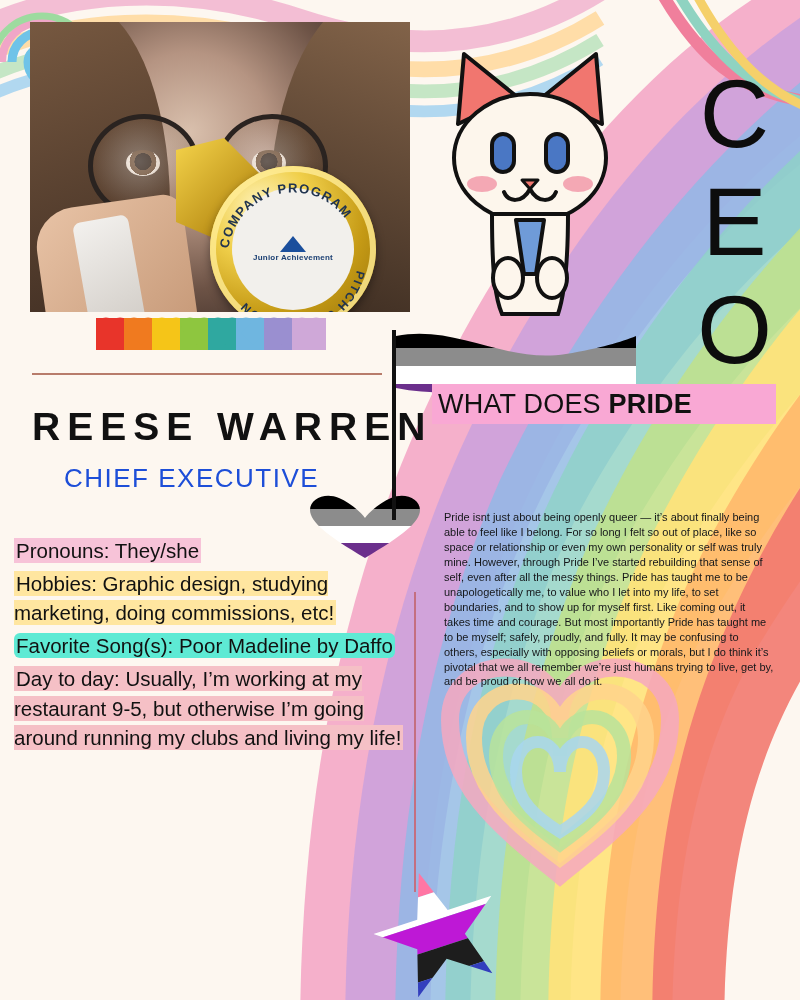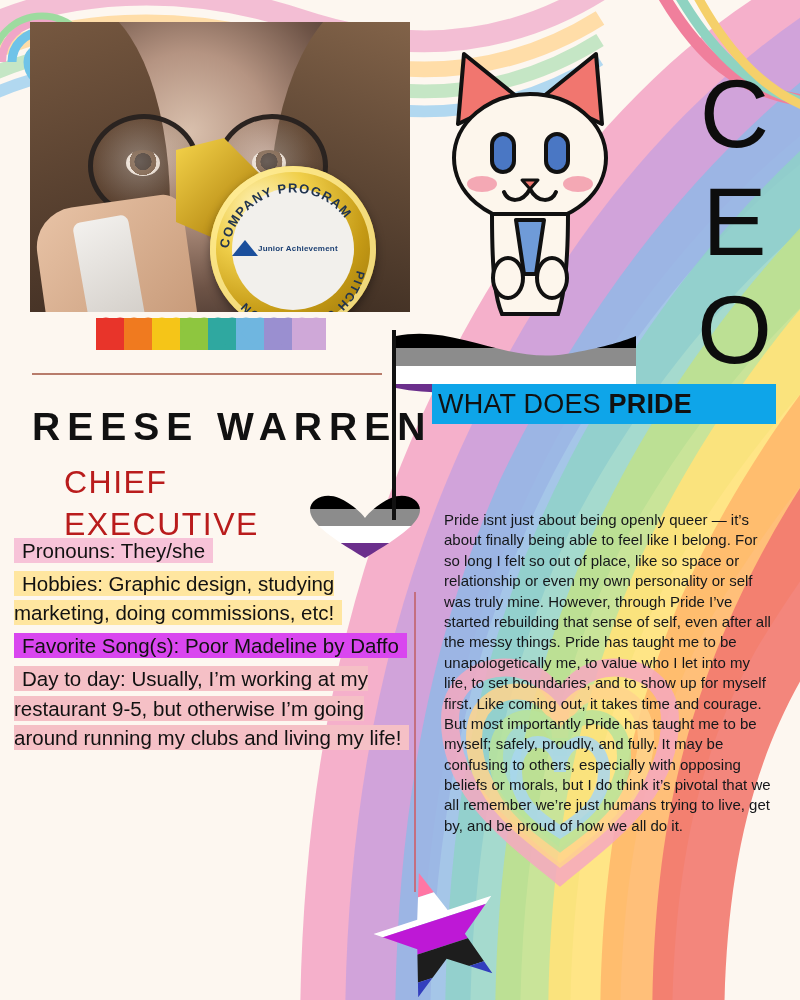--- a/index.html
+++ b/index.html
@@ -79,22 +79,22 @@
     position:absolute; left:30px; top:22px; width:166px; height:166px;
     border-radius:50%;
     background:
       radial-gradient(circle at 30% 25%, #fff4bd 0%, #f0cf4a 30%, #c59a15 62%, #8f6c08 100%);
     box-shadow:0 0 0 6px rgba(255,236,150,.8) inset, 0 4px 10px rgba(0,0,0,.4);
     overflow:hidden;
   }
   .medal .inner {
     position:absolute; inset:22px; border-radius:50%;
     background:#f2f0ec;
-    display:flex; align-items:center; 
-    flex-direction:row;
+    display:flex; align-items:center; justify-content:center;
+    flex-direction:column;
   }
   .medal .tri {
     width:0;height:0;border-left:13px solid transparent;border-right:13px solid transparent;
     border-bottom:16px solid #1b4f9c; margin-bottom:2px;
   }
   .medal .ja {
     font-size:8px; color:#1b3f72; font-weight:bold; letter-spacing:.2px; text-align:center; line-height:1.05;
   }
   .medal-text {
     position:absolute; inset:0; pointer-events:none;
@@ -128,57 +128,57 @@
   .rule-left {
     position:absolute; left:32px; top:373px; width:350px; height:2px; background:#b87c6b;
   }
   .name {
     position:absolute; left:32px; top:405px;
     font-size:39px; font-weight:bold; letter-spacing:7px; color:#111;
     white-space:nowrap;
   }
   .role {
     position:absolute; left:64px; top:462px; width:300px;
-    font-size:32px; letter-spacing:1.5px; color:#b91c1c; line-height:1.3;
+    font-size:26px; letter-spacing:1.5px; color:#1d4ed8; line-height:1.3;
   }
 
   
   .aceheart { position:absolute; left:306px; top:492px; width:118px; height:68px; }
 
   
   .bullets {
     position:absolute; left:14px; top:536px; width:400px;
     font-size:20.5px; line-height:1.42; color:#111;
   }
   .bullets p { margin:0 0 4px 0; }
-  .hl { padding:1px 8px; }
+  .hl { padding:1px 2px; }
   .b1 { background:#f7c3d8; }
   .b2 { background:#ffe6a0; }
-  .b3 { background:#d946ef; }
+  .b3 { background:#5eead4;border-radius:6px; }
   .b4 { background:#bfe3f7; }
   .b5 { background:#f5c0c6;margin-top:31px; }
 
   
   .flagpole { position:absolute; left:392px; top:330px; width:4px; height:190px; background:#111; }
   .flag { position:absolute; left:396px; top:330px; width:240px; height:70px; }
 
   .q-panel {
     position:absolute; left:432px; top:384px; width:344px; padding:4px 6px;
-    background:#0ea5e9;
+    background:#f9a8d4;
   }
   .q-panel .q {
     font-size:27px; color:#111; line-height:1.2; letter-spacing:.2px;
   }
   .q-panel .q b { font-weight:bold; }
 
   .body-rule { position:absolute; left:414px; top:592px; width:2px; height:300px; background:#c46f80; }
 
   .bodytext {
     position:absolute; left:444px; top:510px; width:330px;
-    font-size:15px; line-height:1.36; color:#15171a;
+    font-size:11px; line-height:1.36; color:#15171a;
   }
   .trans-star { position:absolute; left:372px; top:866px; width:132px; height:132px; }
 </style>
 </head>
 <body>
 
 <div class="bg">
   <svg width="800" height="1000" viewBox="0 0 800 1000" xmlns="http://www.w3.org/2000/svg" aria-hidden="true">
     <defs>
       <clipPath id="pageclip">

